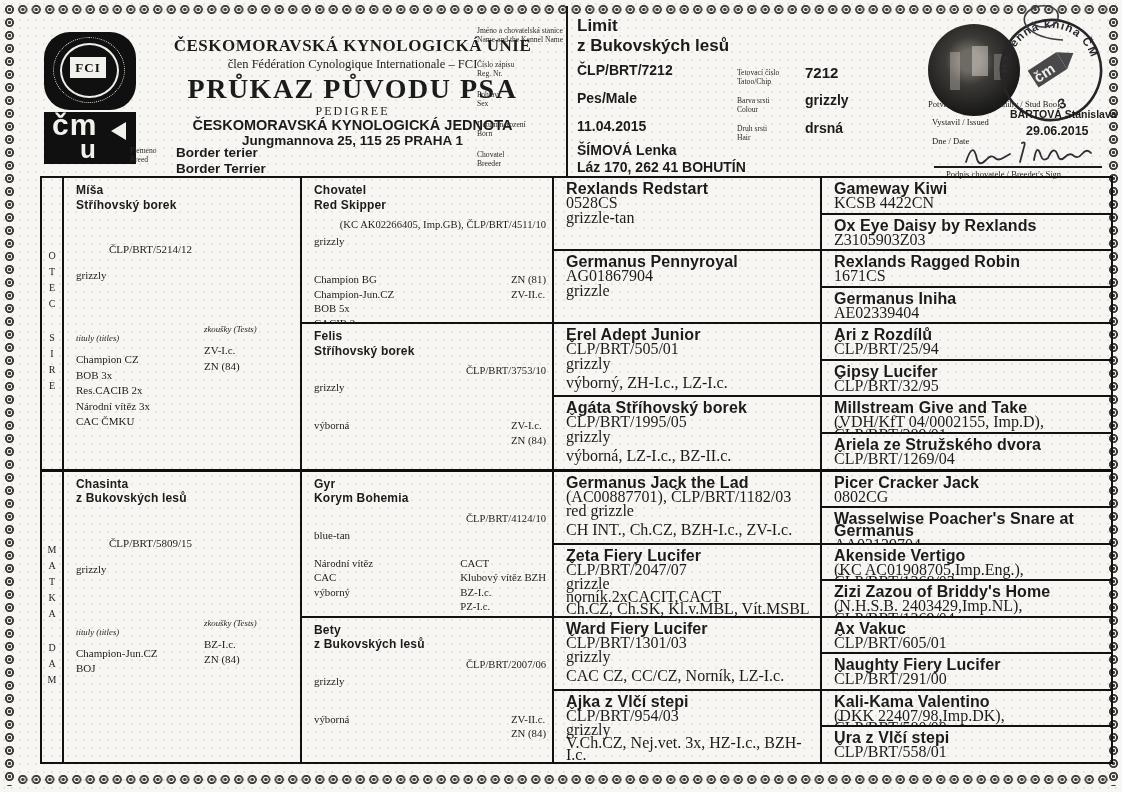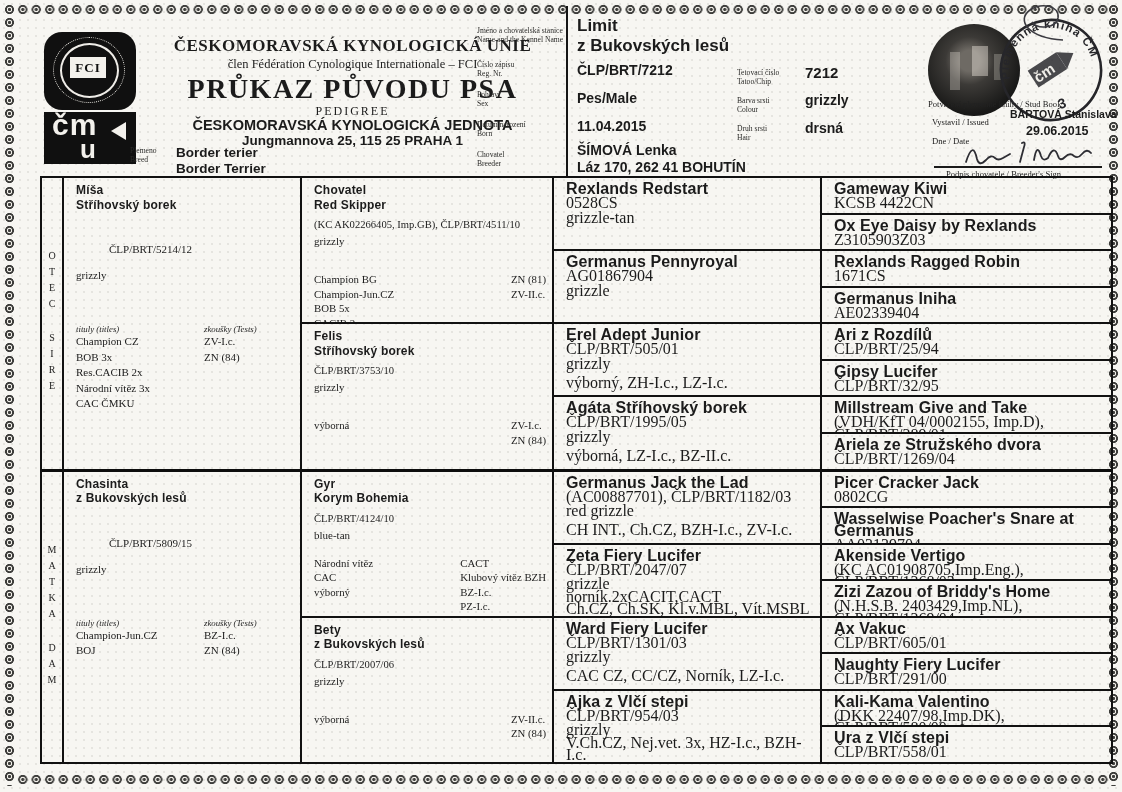--- a/index.html
+++ b/index.html
@@ -17,21 +17,21 @@
     background-size:13.5px 13px;}
   .orn-top{left:16px;right:14px;top:3px;height:13px;background-repeat:repeat-x;}
   .orn-bottom{left:16px;right:14px;bottom:6px;height:13px;background-repeat:repeat-x;}
   .orn-left{left:3px;top:3px;bottom:6px;width:13px;background-repeat:repeat-y;}
   .orn-right{right:2px;top:3px;bottom:6px;width:13px;background-repeat:repeat-y;}
 
   .serif{font-family:"Liberation Serif", serif;}
   .abs{position:absolute;}
 
   
-  .fci{left:44px;top:32px;width:92px;height:78px;background:#101010;border-radius:18px;}
+  .fci{left:44px;top:32px;width:92px;height:78px;background:#101010;border-radius:26px;}
   .fci .ring1{position:absolute;left:9px;top:5px;width:70px;height:64px;border:1px dotted #e9e7e1;border-radius:50%;}
   .fci .ring2{position:absolute;left:16px;top:11px;width:55px;height:51px;border:2px solid #efede8;border-radius:50%;}
   .fci .box{position:absolute;left:26px;top:25px;width:36px;height:21px;background:#f3f1ec;display:flex;align-items:center;justify-content:center;
     font-family:"Liberation Serif",serif;font-weight:bold;font-size:13px;color:#101010;letter-spacing:1px;}
   .cmku{left:44px;top:112px;width:92px;height:52px;background:#101010;color:#f3f1ec;}
   .cmku .l1{position:absolute;left:8px;top:-4px;font-weight:bold;font-size:30px;letter-spacing:1px;}
   .cmku .tri{position:absolute;right:10px;top:10px;width:0;height:0;border-top:9px solid transparent;border-bottom:9px solid transparent;border-right:15px solid #f3f1ec;}
   .cmku .l2{position:absolute;left:36px;top:22px;font-weight:bold;font-size:26px;}
 
   
@@ -82,24 +82,24 @@
   .lcell + .lcell{border-top:3px solid #0d0d0d;}
   .vtext{writing-mode:vertical-rl;text-orientation:upright;font-family:"Liberation Serif",serif;font-size:10px;letter-spacing:5px;color:#1d1d1d;}
   .ml{white-space:pre-line;}
   .nm{font-weight:bold;font-size:12px;line-height:14.5px;letter-spacing:0.2px;}
   .nm3{font-weight:bold;font-size:16px;line-height:12px;letter-spacing:0.1px;}
   .rg,.cl,.ls{font-family:"Liberation Serif",serif;font-size:11px;line-height:14px;color:#1c1c1c;}
   .rg3,.res3{font-family:"Liberation Serif",serif;font-size:16px;line-height:12.5px;}
   .g1 .rg{margin-top:30px;margin-left:33px;}
   .g1 .cl{margin-top:12px;}
   .g1 .hdr{margin-top:42px;display:flex;font-family:"Liberation Serif",serif;font-style:italic;font-size:8.8px;color:#242424;}
-  .g1 .hdr > :first-child, .g1 .two > :first-child{width:128px;flex:none;}
+  .g1 .hdr > :first-child, .g1 .two > :first-child{width:128px;flex:none;margin-top:9px;}
   .g1 .two{display:flex;}
   .g1 .ls{line-height:15.5px;}
-  .g2 .rg{margin-top:6px;font-size:10.6px;}
+  .g2 .rg{margin-top:6px;font-size:10.6px;text-align:right;}
   .g2 .cl{margin-top:2px;}
   .g2 .two{display:flex;margin-top:24px;justify-content:space-between;}
   .g2 .two > :first-child{width:125px;flex:none;}
   .g2 .ls{font-size:10.8px;line-height:14.5px;}
   .g3 .rg3{margin-top:2px;}
   .g3 .res3{margin-top:auto;padding-bottom:3px;}
   .g4 .rg3{margin-top:2px;}
 </style>
 </head>
 <body>

